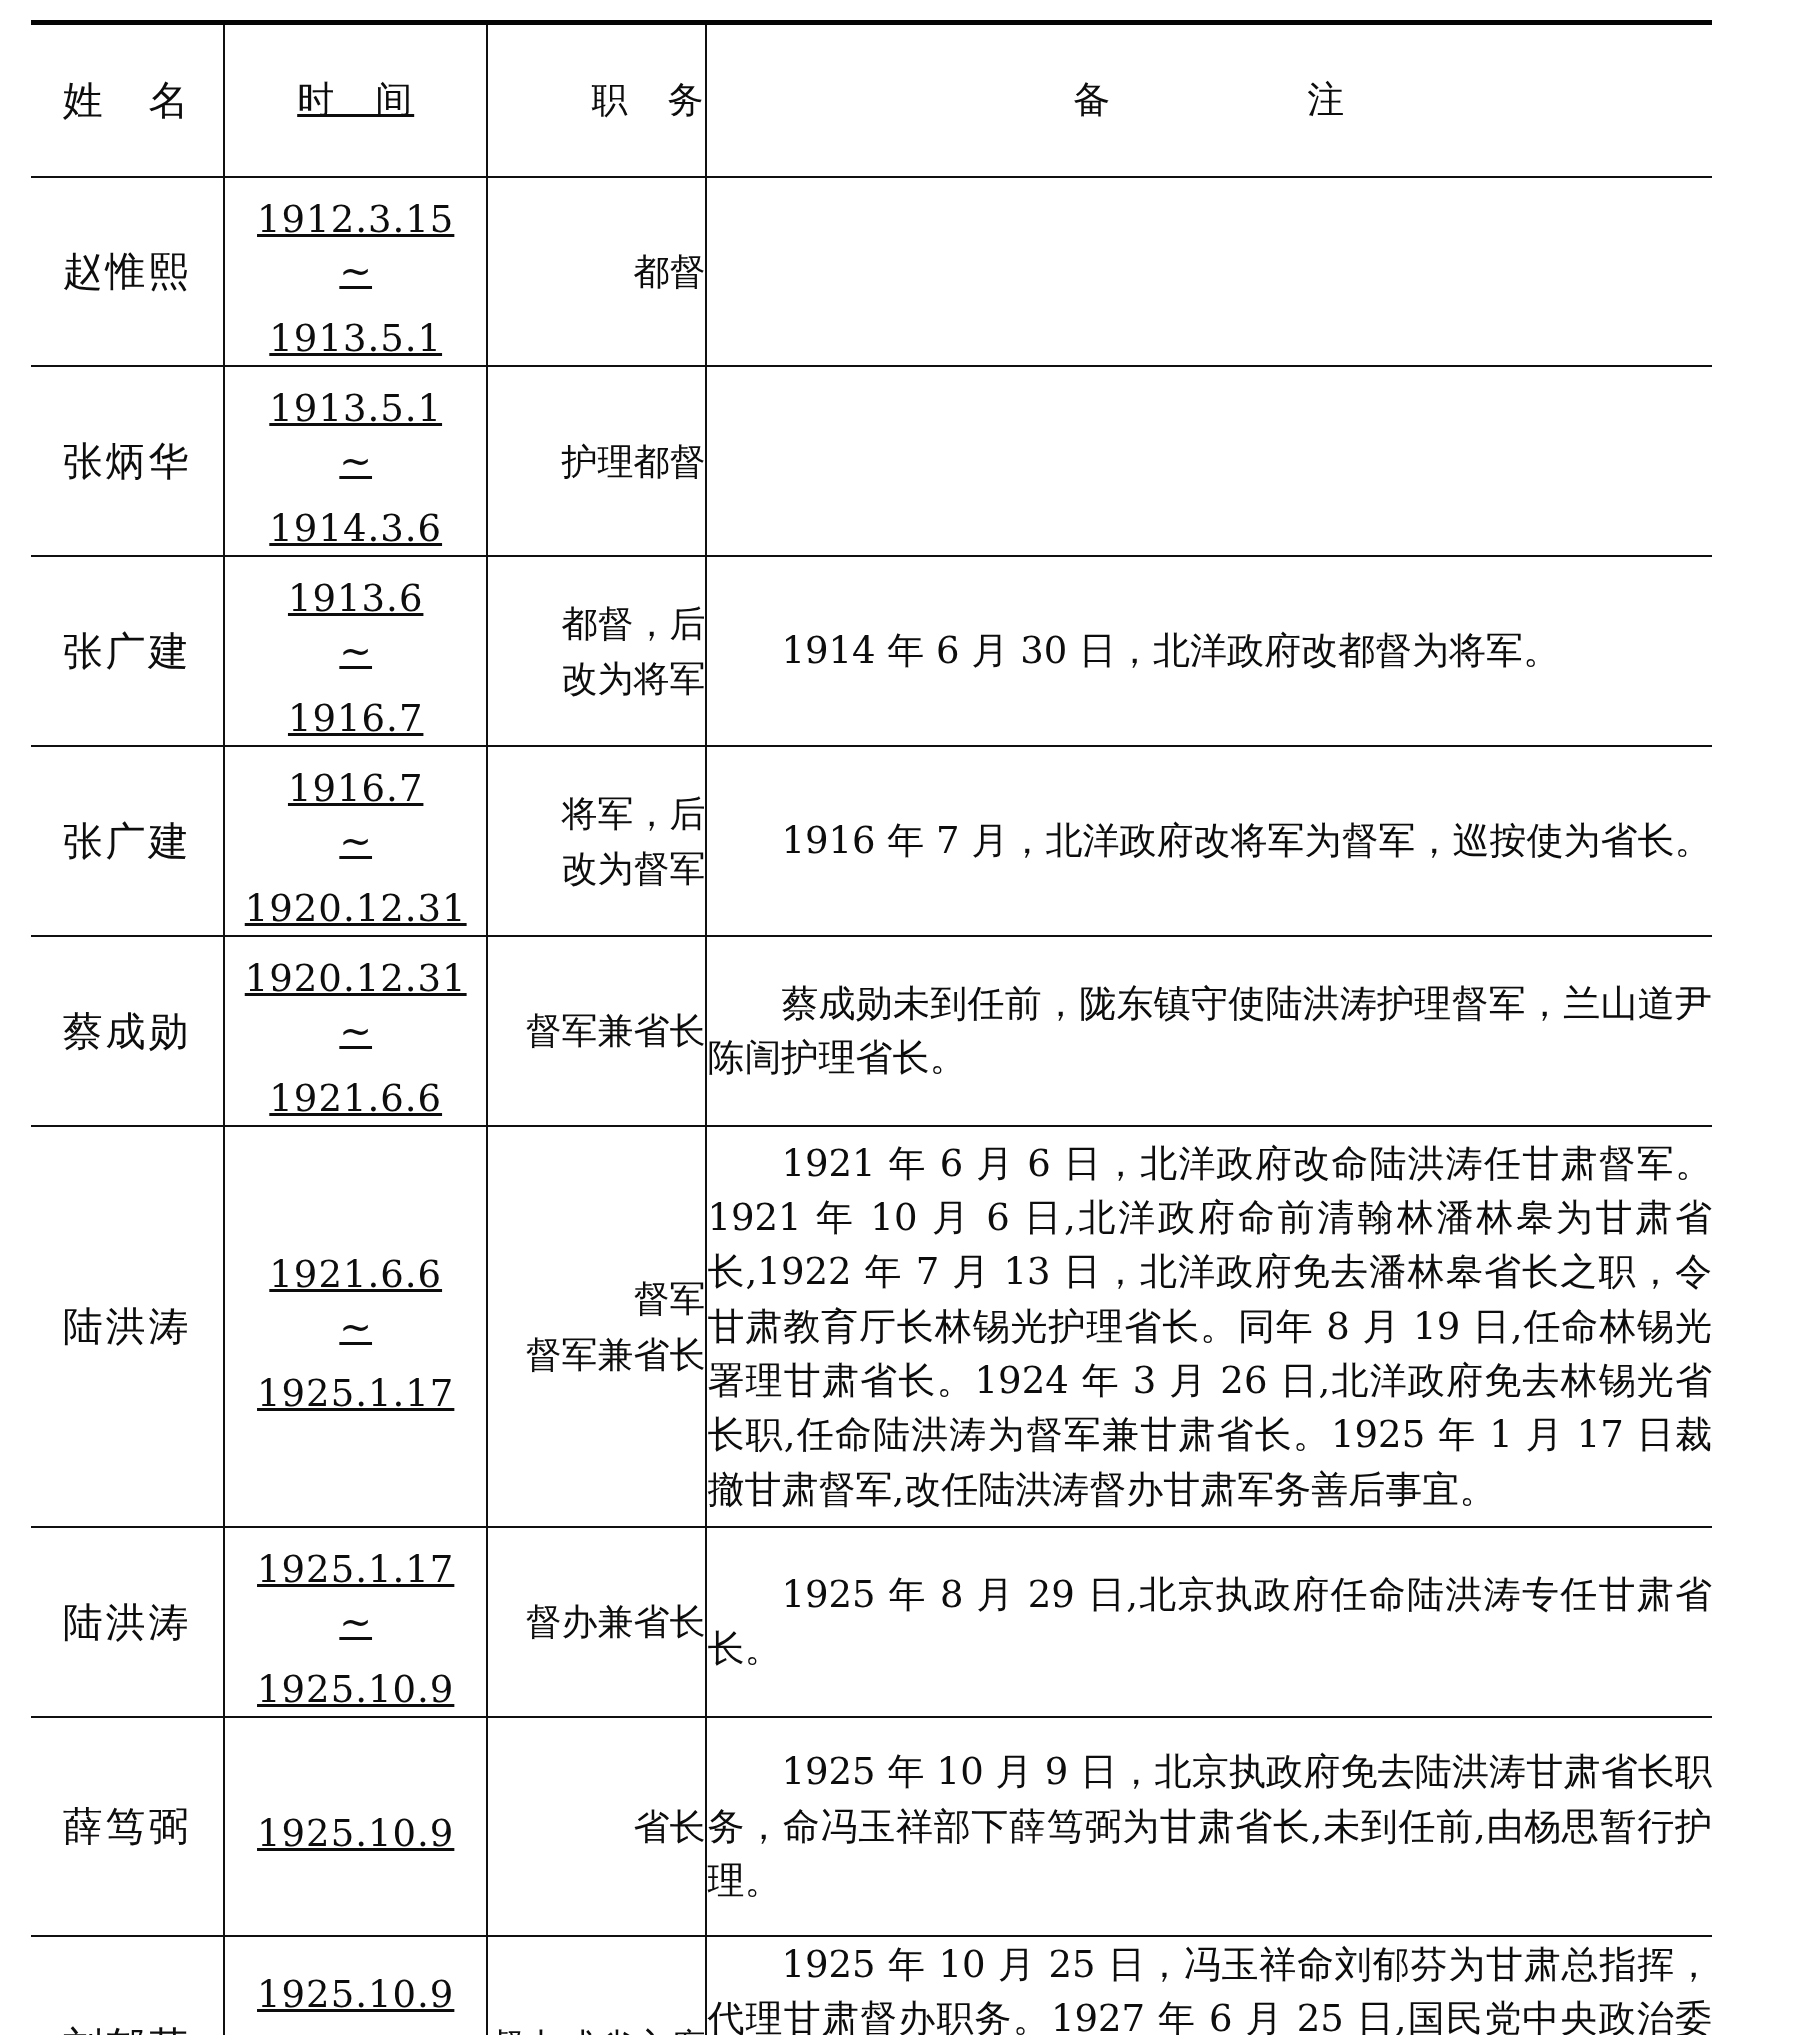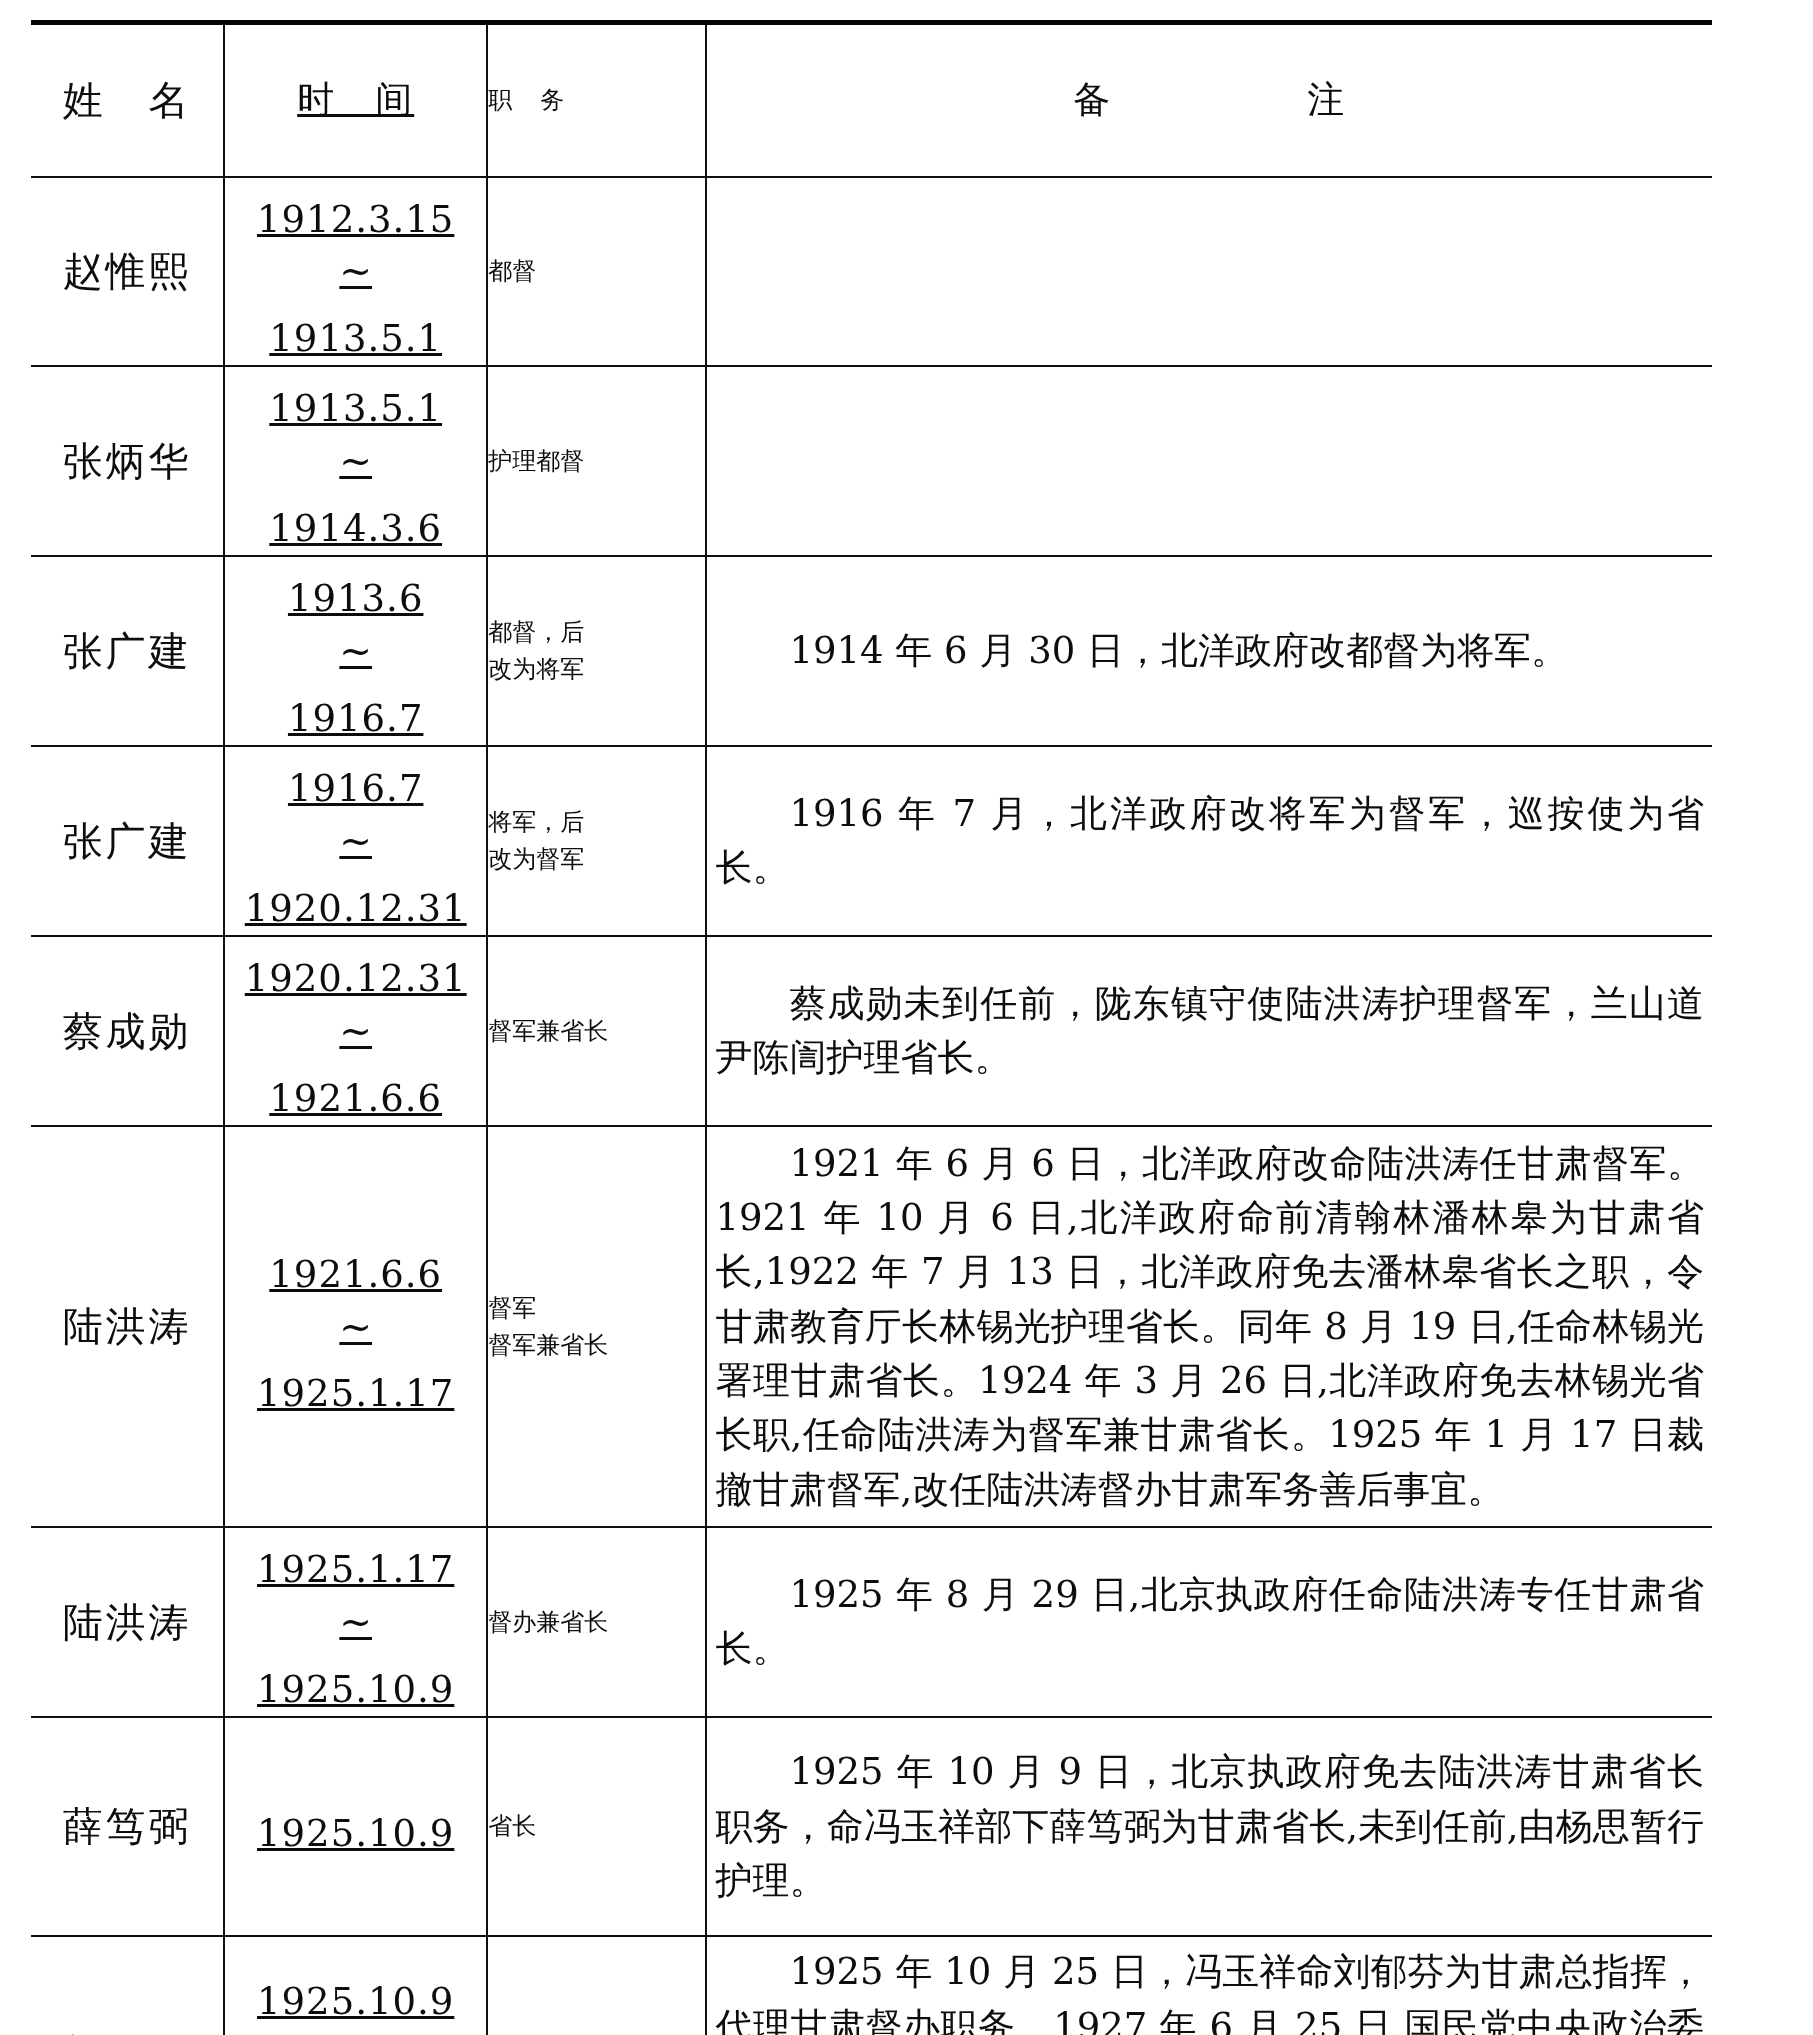--- a/index.html
+++ b/index.html
@@ -81,36 +81,36 @@
     line-height: 1.45;
     letter-spacing: 1px;
     margin-top: 15px;
   }
   .c-time .tilde {
     line-height: 1.3;
     font-size: 39px;
   }
 
   .c-pos {
-    text-align: left;
-    font-size: 24px;
+    text-align: right;
+    font-size: 36px;
   }
   .c-pos .pos-line {
     line-height: 1.55;
   }
 
   .c-note {
     text-align: justify;
     font-size: 37px;
     line-height: 1.47;
     padding: 0 13.7px;
   }
   .c-note .note-text {
     text-indent: 2em;
-    margin: 8px;
+    margin: 0;
   }
 </style>
 </head>
 <body>
 
 <table class="scan-table">
   <colgroup>
     <col class="w-name">
     <col class="w-time">
     <col class="w-pos">

